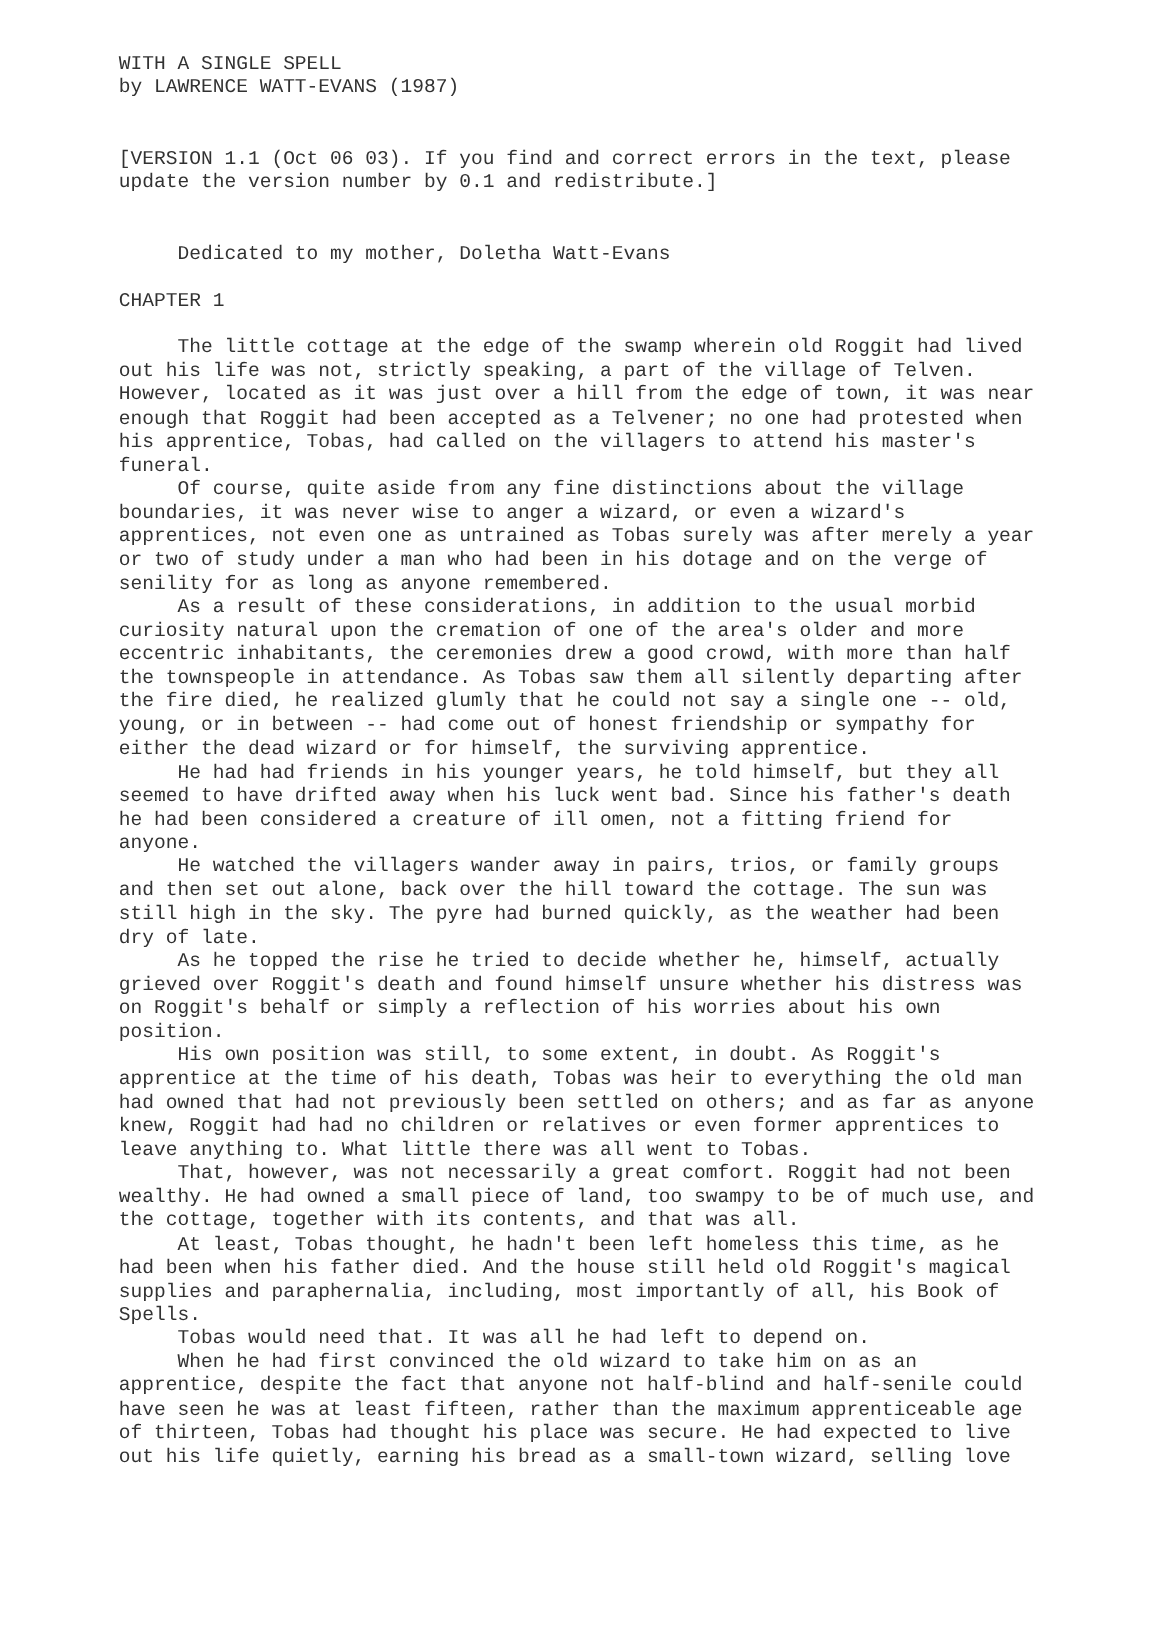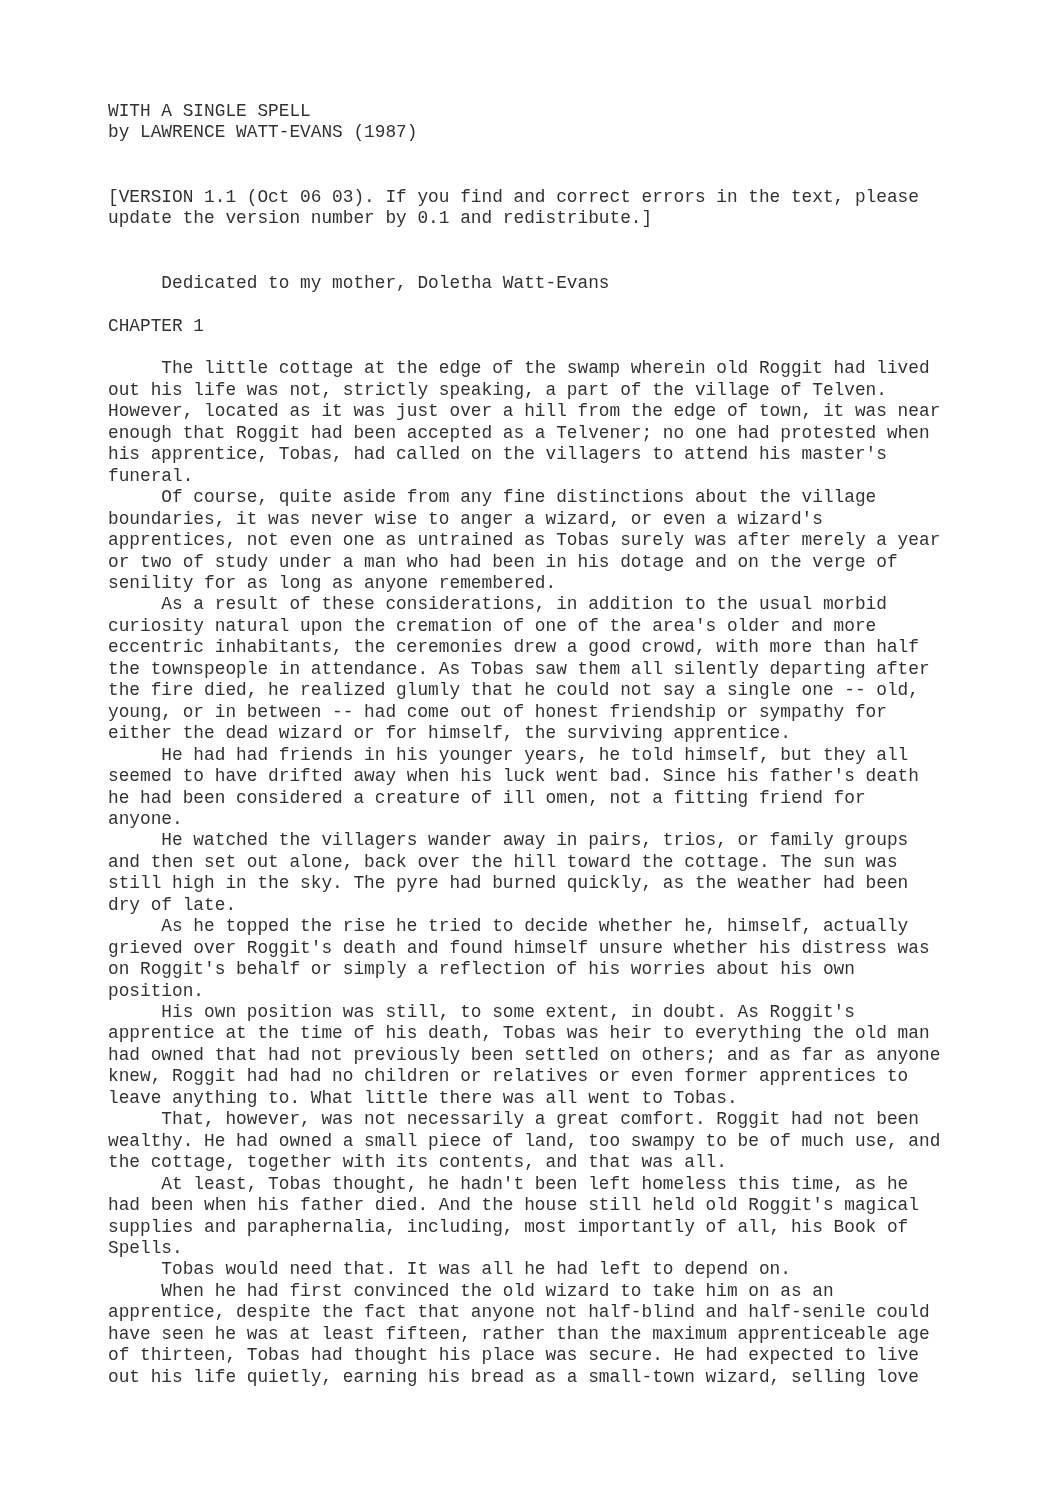--- a/index.html
+++ b/index.html
@@ -13,21 +13,21 @@
     overflow: hidden;
   }
   .page {
     width: 1058px;
     height: 1499px;
     background: #ffffff;
     position: relative;
   }
   .doc-text {
     margin: 0;
-    padding: 101px 40px 0 108px;
+    padding: 49px 40px 0 108px;
     font-family: "Liberation Mono", "DejaVu Sans Mono", monospace;
     font-size: 17.8px;
     line-height: 21.45px;
     color: #323232;
     white-space: pre;
     letter-spacing: 0;
   }
 </style>
 </head>
 <body>

